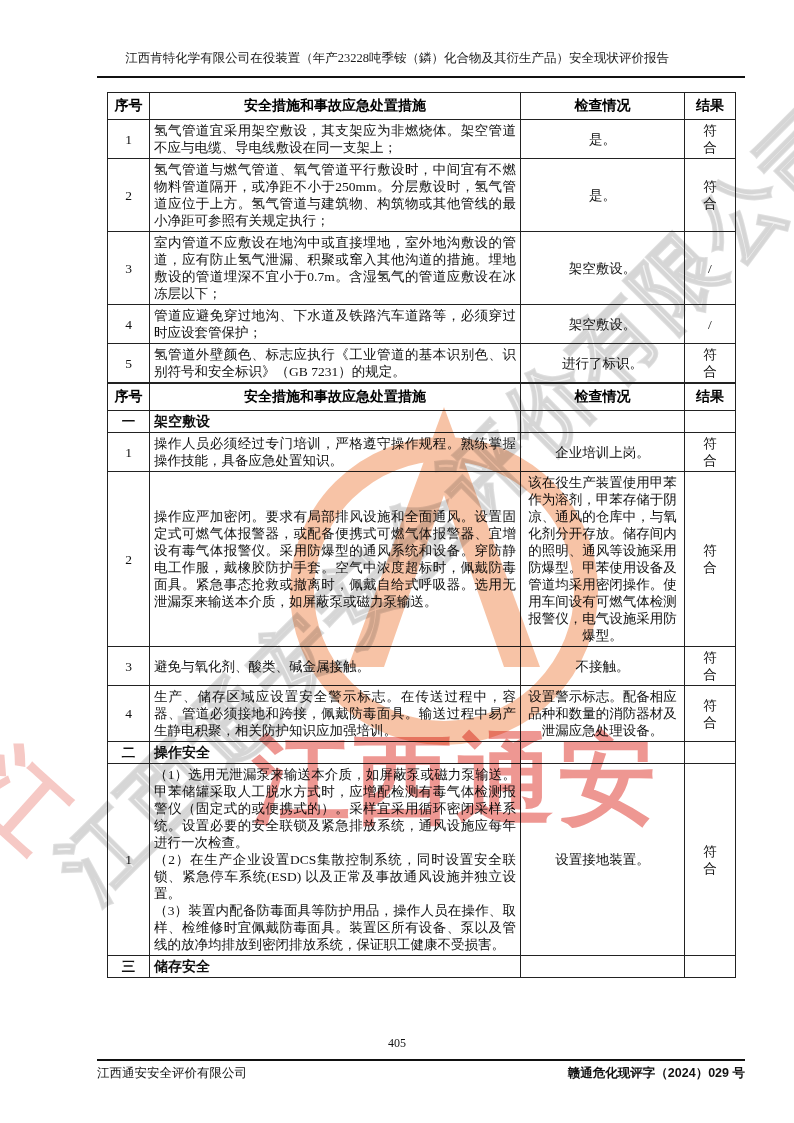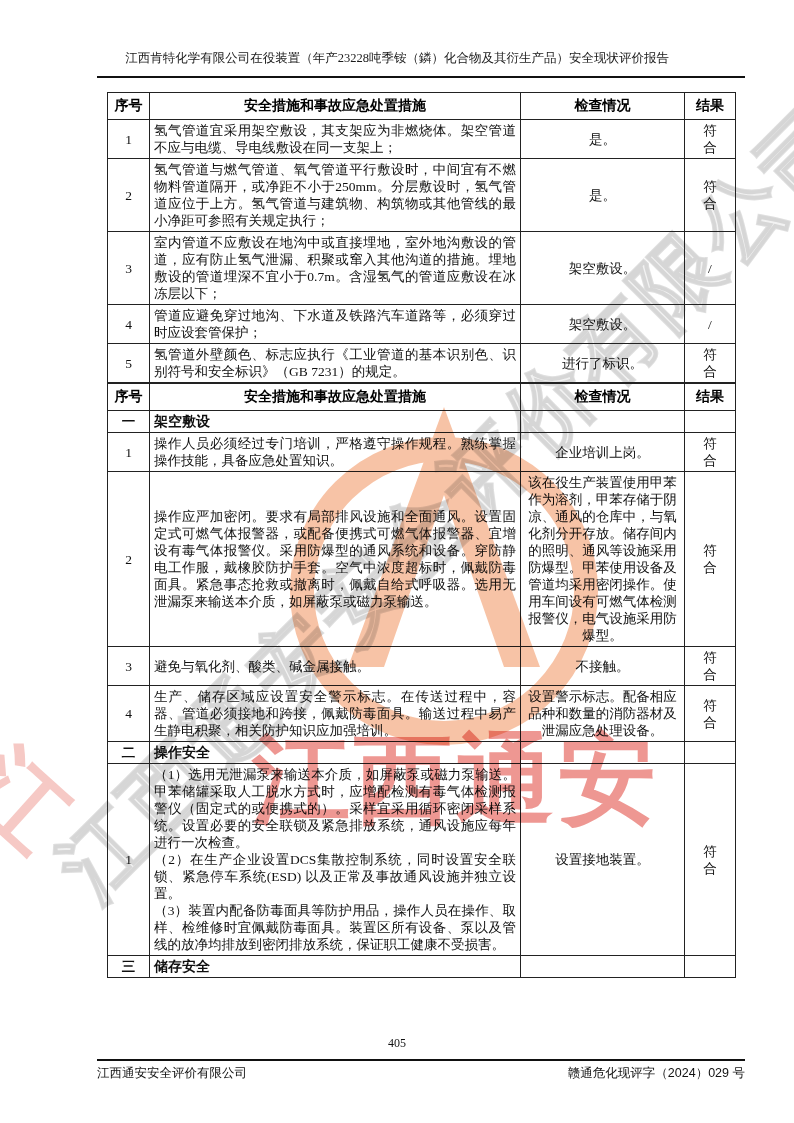--- a/index.html
+++ b/index.html
@@ -44,21 +44,21 @@
     position:absolute; top:50px; left:0; width:100%; text-align:center;
     font-size:12.5px; color:#1a1a1a; z-index:2;
   }
   .hdr-rule { position:absolute; top:76px; left:97px; width:648px; height:2px; background:#111; z-index:2; }
   .ftr-pagenum { position:absolute; top:1036px; left:0; width:100%; text-align:center; font-size:12px; z-index:2; }
   .ftr-rule { position:absolute; top:1059px; left:97px; width:648px; height:1.6px; background:#111; z-index:2; }
   .ftr-row {
     position:absolute; top:1065px; left:97px; width:648px; z-index:2;
     display:flex; justify-content:space-between; font-size:12.5px;
   }
-  .ftr-row .right { font-family:"Liberation Sans", sans-serif; font-weight:normal; }
+  .ftr-row .right { font-family:"Liberation Sans", sans-serif; font-weight:bold; }
   
   .content { position:absolute; top:92px; left:99px; width:628px; z-index:2; }
   table { border-collapse:collapse; table-layout:fixed; width:628px; background:transparent;margin-left:8px; }
   col.c-no { width:42px; } col.c-measure { width:371px; }
   col.c-check { width:164px; } col.c-result { width:51px; }
   th, td { border:1px solid #222; vertical-align:middle; }
   th {
     font-family:"Liberation Sans", sans-serif; font-weight:bold;
     font-size:14px; text-align:center; padding:4px 2px; color:#000;
   }

